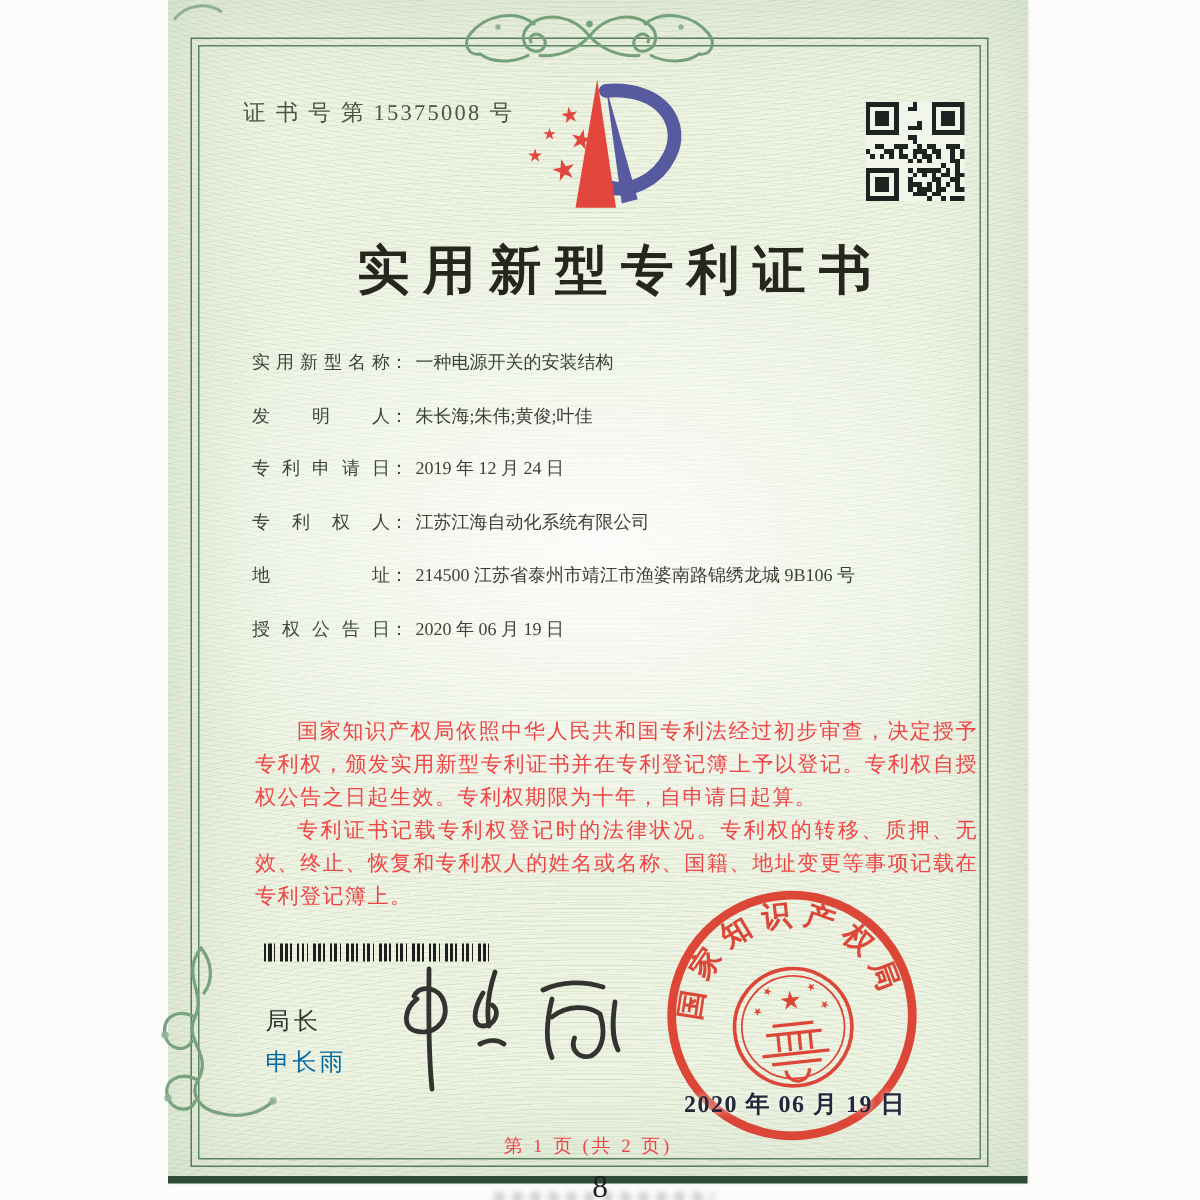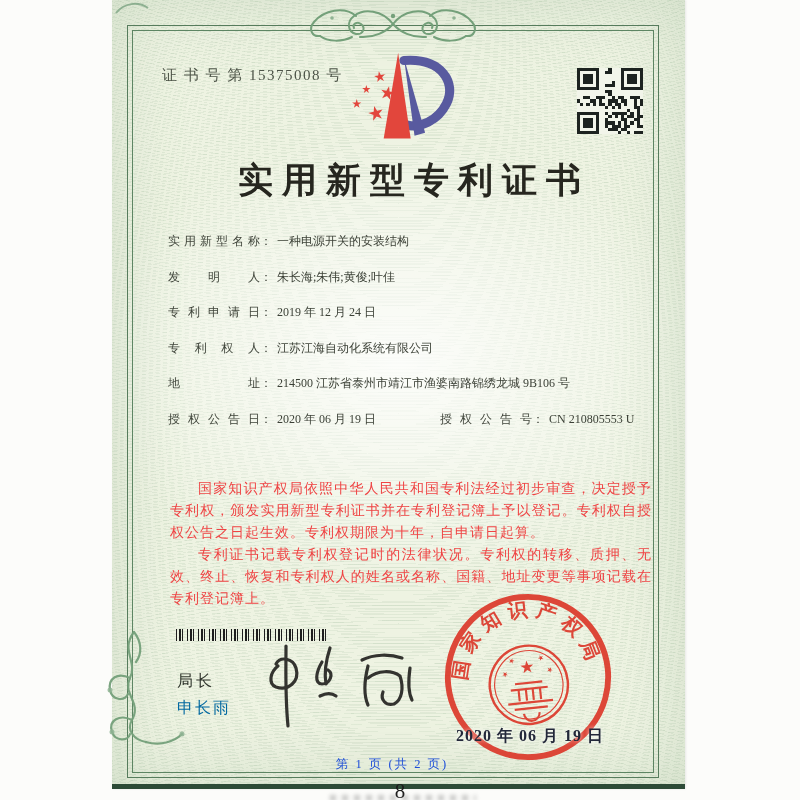--- a/index.html
+++ b/index.html
@@ -37,21 +37,21 @@
     background:repeating-linear-gradient(90deg,#1e1e1e 0 1.5px,transparent 1.5px 3px,#1e1e1e 3px 5px,transparent 5px 6.5px,#1e1e1e 6.5px 7.5px,transparent 7.5px 11px);}
   .director-label{position:absolute;left:177px;top:671px;font-size:16px;color:#2e332b;letter-spacing:3px;text-align:right;}
   .director-name{position:absolute;left:177px;top:698px;font-size:16px;color:#0369a1;letter-spacing:2px;}
   .signature{position:absolute;left:250px;top:638px;width:178px;height:95px;}
   
   .seal{position:absolute;left:440px;top:589px;width:176px;height:176px;transform:rotate(-6deg);opacity:.93;}
   .seal-date{position:absolute;left:449px;top:726px;width:162px;text-align:center;z-index:6;
              font-size:16px;font-weight:700;color:#23283a;letter-spacing:1px;
              text-shadow:0 0 4px rgba(255,255,255,.9);}
   .page-info{position:absolute;left:127px;top:756px;width:530px;text-align:center;
-             font-size:12.5px;color:#1d4ed8;letter-spacing:2px;}
+             font-size:12.5px;color:#ef4444;letter-spacing:2px;}
   .bottom-number{position:absolute;left:0;top:779px;width:800px;text-align:center;
                  font-size:21px;color:#1c1c1c;}
   .bottom-smudge{position:absolute;left:330px;top:795px;width:146px;height:6px;opacity:.55;
     background:repeating-linear-gradient(90deg,rgba(95,95,95,.65) 0 6px,transparent 6px 12px);
     filter:blur(2px);}
   
   .logo{position:absolute;left:342px;top:48px;width:120px;height:106px;}
   .qr{position:absolute;left:577px;top:68px;width:66px;height:66px;}
   .orn-top{position:absolute;left:298px;top:4px;width:190px;height:44px;}
   .orn-corner{position:absolute;left:90px;top:628px;width:100px;height:126px;}
@@ -245,23 +245,20 @@
       <span class="lbl">专利申请日</span><span class="colon">：</span><span class="val">2019 年 12 月 24 日</span>
     </div>
     <div class="row">
       <span class="lbl">专利权人</span><span class="colon">：</span><span class="val">江苏江海自动化系统有限公司</span>
     </div>
     <div class="row">
       <span class="lbl">地址</span><span class="colon">：</span><span class="val">214500 江苏省泰州市靖江市渔婆南路锦绣龙城 9B106 号</span>
     </div>
     <div class="row">
       <span class="lbl">授权公告日</span><span class="colon">：</span><span class="val">2020 年 06 月 19 日</span>
-      <span class="pair2">
-        <span class="lbl">授权公告号</span><span class="colon">：</span><span class="val">CN 210805553 U</span>
-      </span>
     </div>
   </div>
 
   <div class="paras">
     <p>国家知识产权局依照中华人民共和国专利法经过初步审查，决定授予专利权，颁发实用新型专利证书并在专利登记簿上予以登记。专利权自授权公告之日起生效。专利权期限为十年，自申请日起算。</p>
     <p>专利证书记载专利权登记时的法律状况。专利权的转移、质押、无效、终止、恢复和专利权人的姓名或名称、国籍、地址变更等事项记载在专利登记簿上。</p>
   </div>
 
   <div class="barcode"></div>
   <div class="director-label">局长</div>

